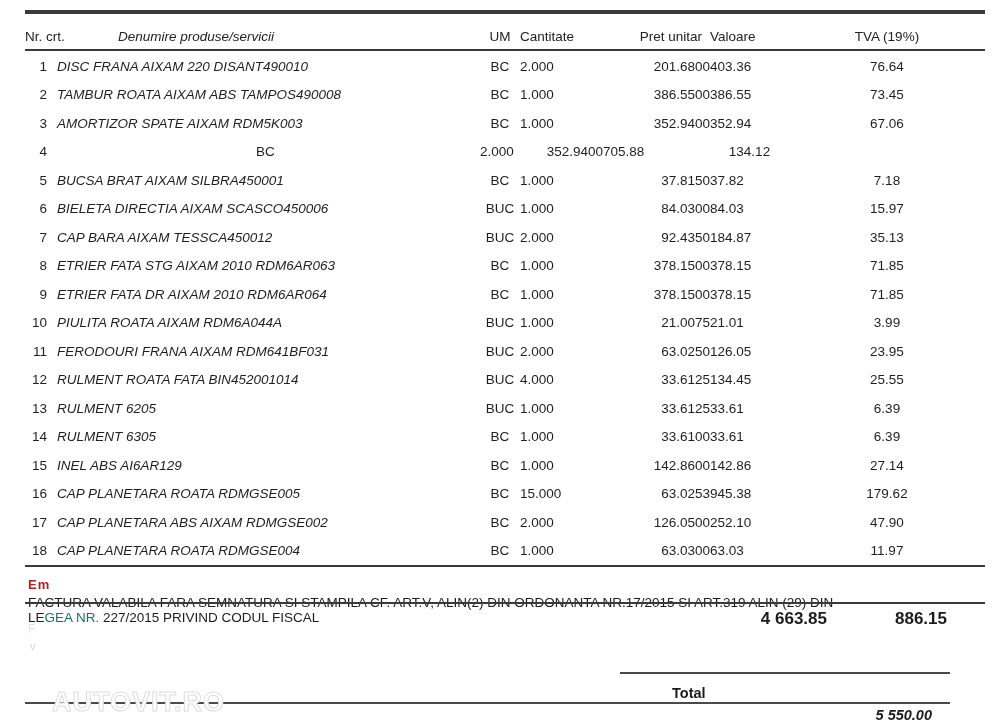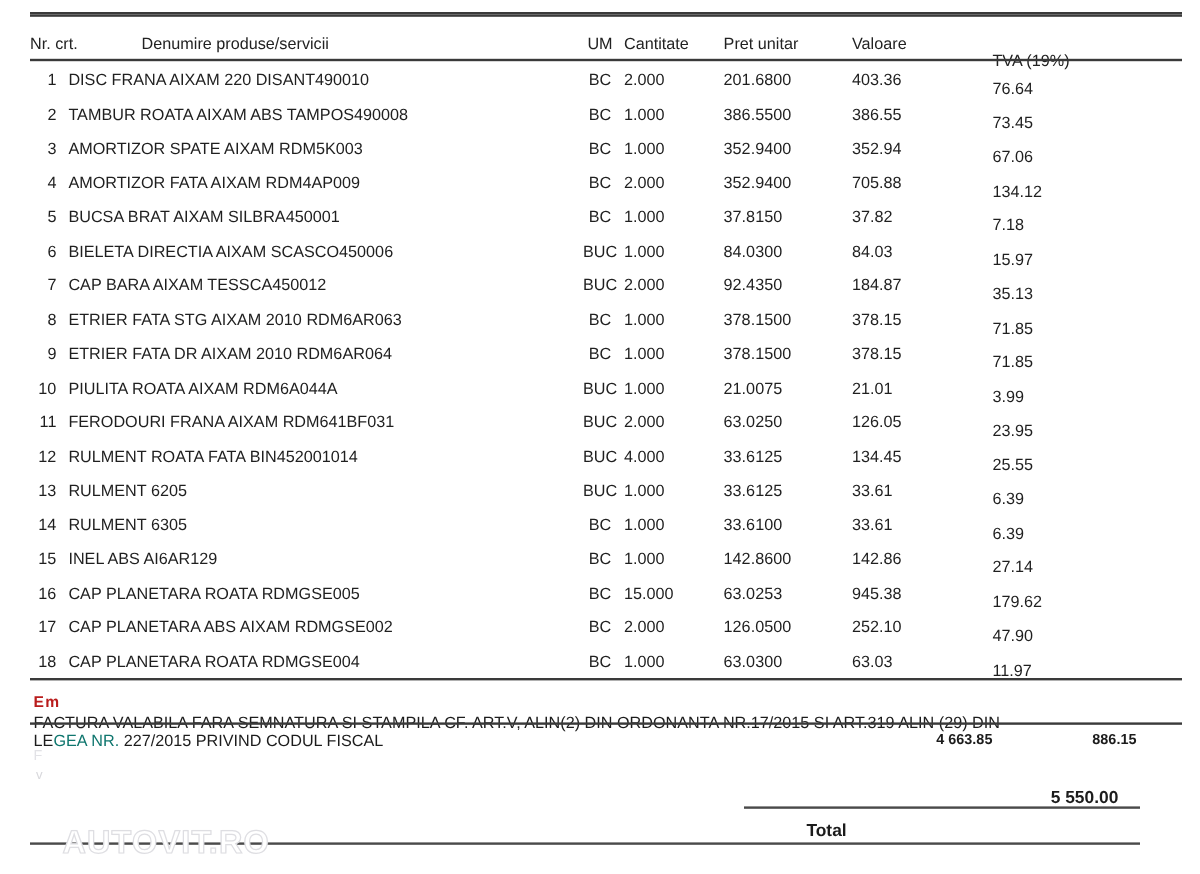--- a/index.html
+++ b/index.html
@@ -15,46 +15,46 @@
   .rule-head { top:49px; }
   .rule-body-end { top:565px; }
   .rule-note-end { top:602px; }
   .total-sep { position:absolute; left:620px; top:672px; width:330px; height:0; border-top:2px solid #4a4a4a; }
   .bottom-rule { position:absolute; left:25px; top:702px; width:925px; height:0; border-top:2px solid #4a4a4a; z-index:1; }
 
   
   .grid { display:grid; grid-template-columns:26px 429px 40px 83px 107px 117px 158px; width:960px; }
   .c { white-space:nowrap; overflow:visible; }
   .c-nr    { text-align:right; padding-right:4px; }
-  .c-name  { text-align:left;  padding-left:6px; }
+  .c-name  { text-align:left;  padding-left:6px;font-style:italic; }
   .c-um    { text-align:center; }
   .c-qty   { text-align:left; }
-  .c-price { text-align:left; }
+  .c-price { text-align:right; }
   .c-val   { text-align:left; }
-  .c-vat   { text-align:left; padding-right:38px;margin-top:14px; }
+  .c-vat   { text-align:center; padding-right:38px; }
 
   .thead { position:absolute; left:25px; top:29px; font-size:13.5px; line-height:16px; color:#222; }
   .thead .c-nr   { text-align:left; padding:0; }
   .thead .c-name { padding-left:67px; }
   .thead .c-price{ padding-right:8px; }
   .thead .c-val  { padding-right:20px; }
 
   #rows { position:absolute; left:25px; top:52px; }
   .trow { height:28.5px; align-items:center; font-size:13.5px; color:#1f1f1f; }
 
   
   .note { position:absolute; left:28px; top:596px; width:940px; font-size:13.5px; line-height:14.8px; color:#1c1c1c; }
   .faded-part { color:#0f766e; }
 
   
-  .sum-val, .sum-vat { position:absolute; top:609px; left:25px; font-weight:bold; font-size:12px; text-align:right; }
+  .sum-val, .sum-vat { position:absolute; top:609px; left:25px; font-weight:bold; font-size:17px; text-align:right; }
   .sum-val { width:802px; }
   .sum-vat { width:922px; }
   .total-label  { position:absolute; left:672px; top:685px; font-weight:bold; font-size:14.5px; }
-  .total-amount { position:absolute; left:770px; top:657px; width:162px; text-align:right; font-weight:bold; font-size:14.5px; }
+  .total-amount { position:absolute; left:770px; top:707px; width:162px; text-align:right; font-weight:bold; font-size:14.5px;font-style:italic; }
 
   
   .faint { position:absolute; font-size:13px; letter-spacing:1px; }
   .f1 { left:28px; top:577px; color:#b91c1c;font-weight:bold; }
   .f2 { left:28px; top:622px; color:#e2e2e6; font-size:12px; }
   .f3 { left:30px; top:640px; color:#d8d8dc; font-size:11px; }
 
   
   .watermark {
     position:absolute; left:4px; top:687px; z-index:2;
@@ -108,21 +108,20 @@
       <div class="c c-name">AMORTIZOR SPATE AIXAM RDM5K003</div>
       <div class="c c-um">BC</div>
       <div class="c c-qty">1.000</div>
       <div class="c c-price">352.9400</div>
       <div class="c c-val">352.94</div>
       <div class="c c-vat">67.06</div>
     </div>
 
     <div class="trow grid">
       <div class="c c-nr">4</div>
-      <div class="c c-name">AMORTIZOR FATA AIXAM RDM4AP009</div>
       <div class="c c-um">BC</div>
       <div class="c c-qty">2.000</div>
       <div class="c c-price">352.9400</div>
       <div class="c c-val">705.88</div>
       <div class="c c-vat">134.12</div>
     </div>
 
     <div class="trow grid">
       <div class="c c-nr">5</div>
       <div class="c c-name">BUCSA BRAT AIXAM SILBRA450001</div>

